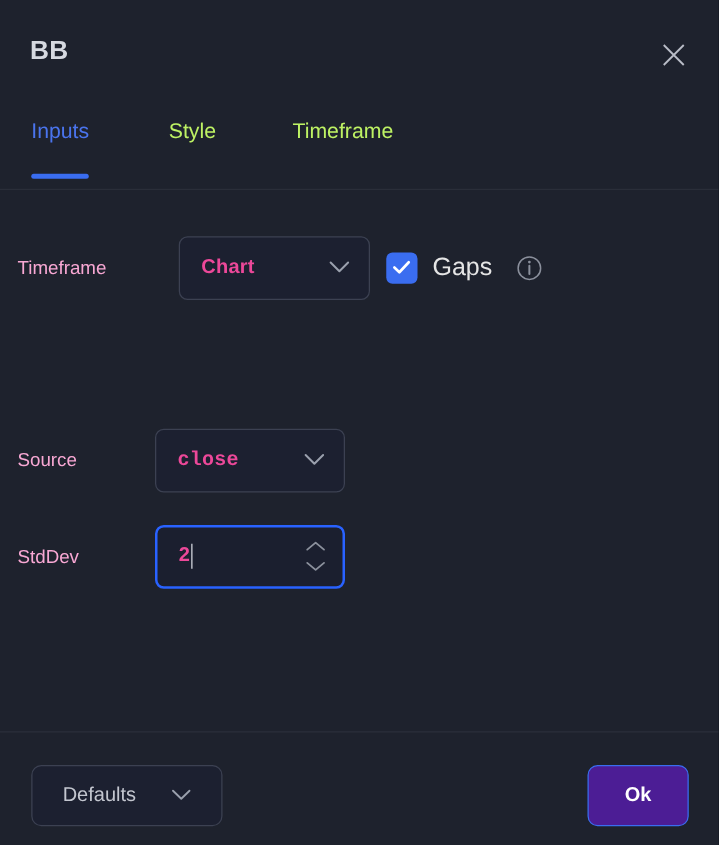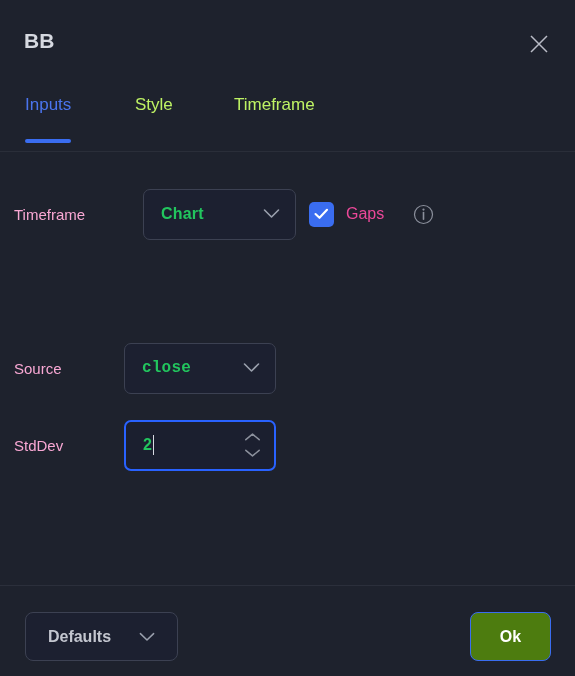--- a/index.html
+++ b/index.html
@@ -125,21 +125,21 @@
 
   .control {
     position: absolute;
     height: 51px;
     box-sizing: border-box;
     background: #1c2030;
     border: 1px solid #3c4152;
     border-radius: 7px;
     display: flex;
     align-items: center;
-    color: #22c55e;
+    color: #ec4899;
     font-size: 16px;
     cursor: pointer;
   }
   .control .value {
     margin-left: 17px;
     font-weight: bold;
     letter-spacing: .2px;
   }
   .control .chev {
     position: absolute;
@@ -188,22 +188,22 @@
     border-radius: 5px;
     background: #3a6df0;
     display: flex;
     align-items: center;
     justify-content: center;
     cursor: pointer;
   }
   .gaps-label {
     position: absolute;
     left: 346px;
-    font-size: 16px;
-    color: #ec4899;
+    font-size: 20px;
+    color: #e5e5e5;
     cursor: pointer;
   }
   .info-icon {
     position: absolute;
     left: 412px;
     width: 22px;
     height: 22px;
     cursor: pointer;
     display:flex;
     align-items:center;
@@ -239,36 +239,36 @@
   }
   #defaults-button {
     left: 25px;
     top: 26px;
     width: 153px;
     height: 49px;
     background: #1c2030;
     border: 1px solid #3c4152;
     color: #c3c6cf;
   }
-  #defaults-button .dlabel { margin-right: 28px; font-weight: bold; }
+  #defaults-button .dlabel { margin-right: 28px; }
   #cancel-button {
     left: 330px;
     top: 26px;
     width: 121px;
     height: 49px;
     background: transparent;
     border: 1px solid #3a5bd0;
     color: #5b82ef;
   }
   #ok-button {
     left: 470px;
     top: 26px;
     width: 81px;
     height: 49px;
-    background: #4d7c0f;
+    background: #4c1d95;
     border: 1px solid #3a6df0;
     color: #ffffff;
     font-weight: bold;
   }
 </style>
 </head>
 <body>
 
 <div class="dialog">
 

